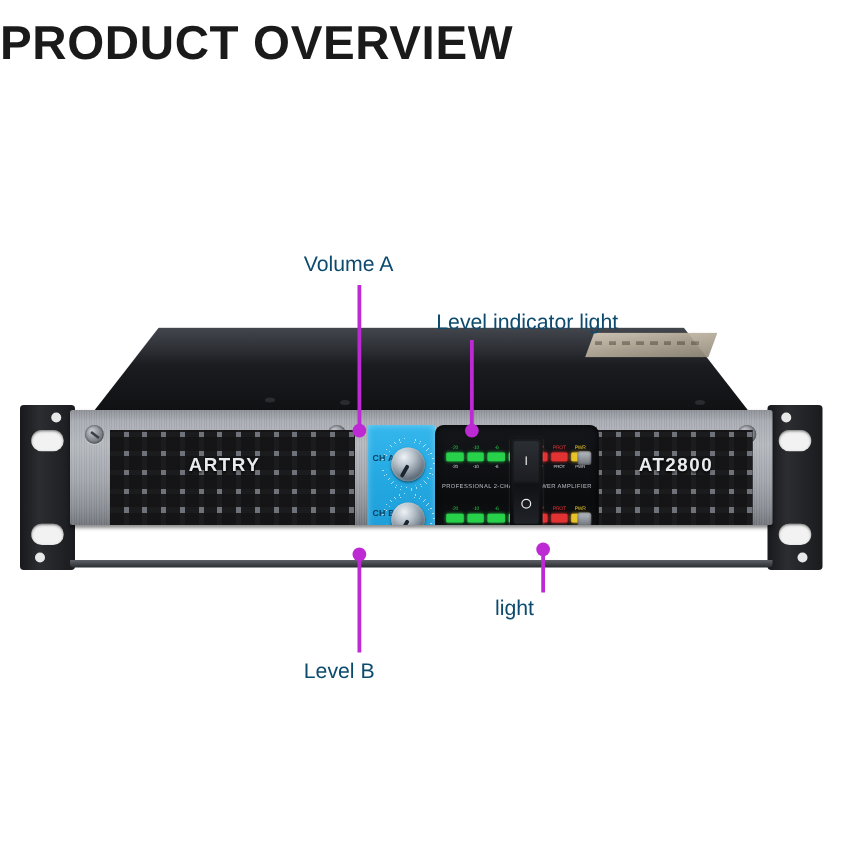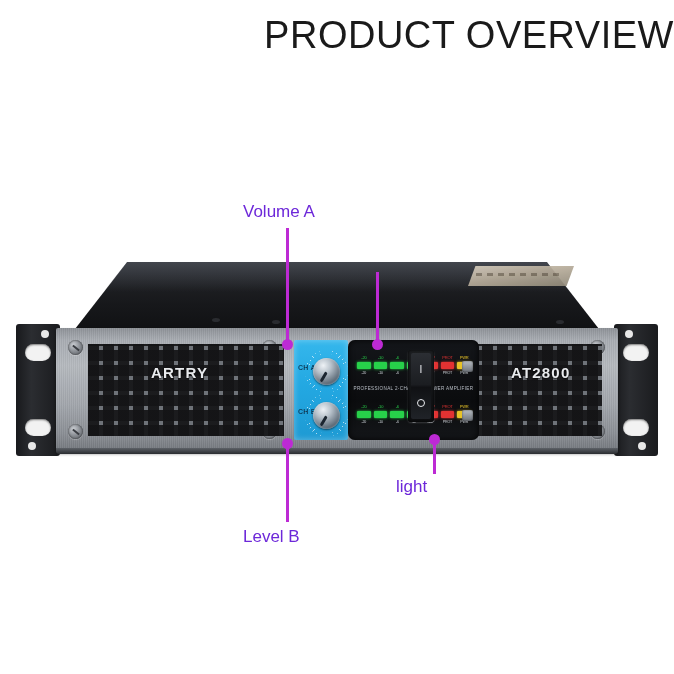--- a/index.html
+++ b/index.html
@@ -17,33 +17,33 @@
     width: 674px;
     height: 674px;
     background: #ffffff;
   }
 
   
   #page-title {
     position: absolute;
     left: 0; top: 14px;
     width: 674px;
-    text-align: right;
+    text-align: left;
     font-size: 38px;
-    font-weight: normal;
+    font-weight: bold;
     letter-spacing: 0.5px;
     color: #1a1a1a;
     font-family: "Liberation Sans", sans-serif;
   }
 
   
   .callout-label {
     position: absolute;
     font-size: 17px;
-    color: #6d28d9;
+    color: #0c4a6e;
     white-space: nowrap;
     font-family: "Liberation Sans", sans-serif;
   }
   #label-volume-a { left: 243px; top: 202px; }
   #label-level    { left: 349px; top: 248px; }
   #label-volume-b { left: 243px; top: 527px; }
   #label-switch   { left: 396px; top: 477px; }
 
   
   .leader {
@@ -156,21 +156,21 @@
   #rack-ear-left .ear-hole.bottom { margin-left: -10px; }
   #rack-ear-right .ear-hole.top { margin-left: -11px; }
   #rack-ear-right .ear-hole.bottom { margin-left: 2px; }
 
   
   #faceplate {
     position: absolute;
     left: 40px;
     top: 66px;
     width: 562px;
-    height: 124px;
+    height: 92px;
     background: linear-gradient(180deg,
         #8d9197 0%, #a9adb3 10%, #b5b9be 30%,
         #a2a6ac 62%, #8b8f95 85%, #72767c 100%);
     border-radius: 2px;
     box-shadow: 0 2px 3px rgba(0,0,0,.45);
     overflow: hidden;
   }
   
   #faceplate::before {
     content: "";
@@ -557,16 +557,17 @@
     <div class="dot at-bottom"></div>
   </div>
   <div id="leader-volume-b" class="leader">
     <div class="dot at-top"></div>
   </div>
   <div id="leader-switch" class="leader">
     <div class="dot at-top"></div>
   </div>
 
   <div id="label-volume-a" class="callout-label">Volume A</div>
+  <div id="label-level" class="callout-label">Level indicator light</div>
   <div id="label-volume-b" class="callout-label">Level B</div>
   <div id="label-switch" class="callout-label">light</div>
 
 </div>
 
 </body></html>

